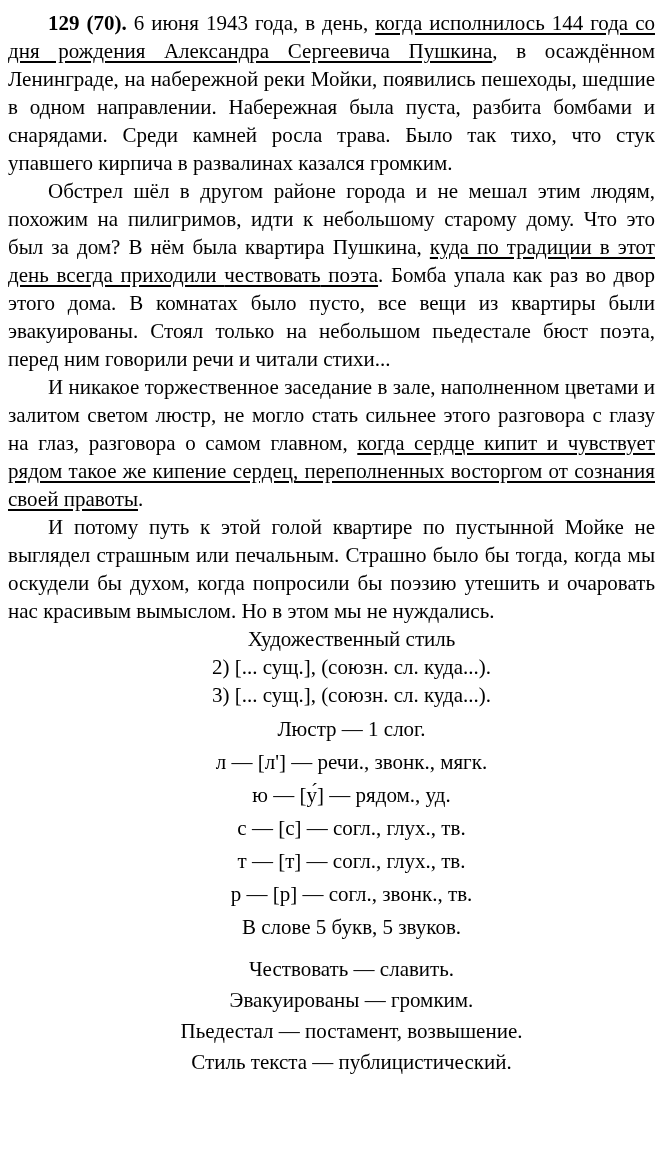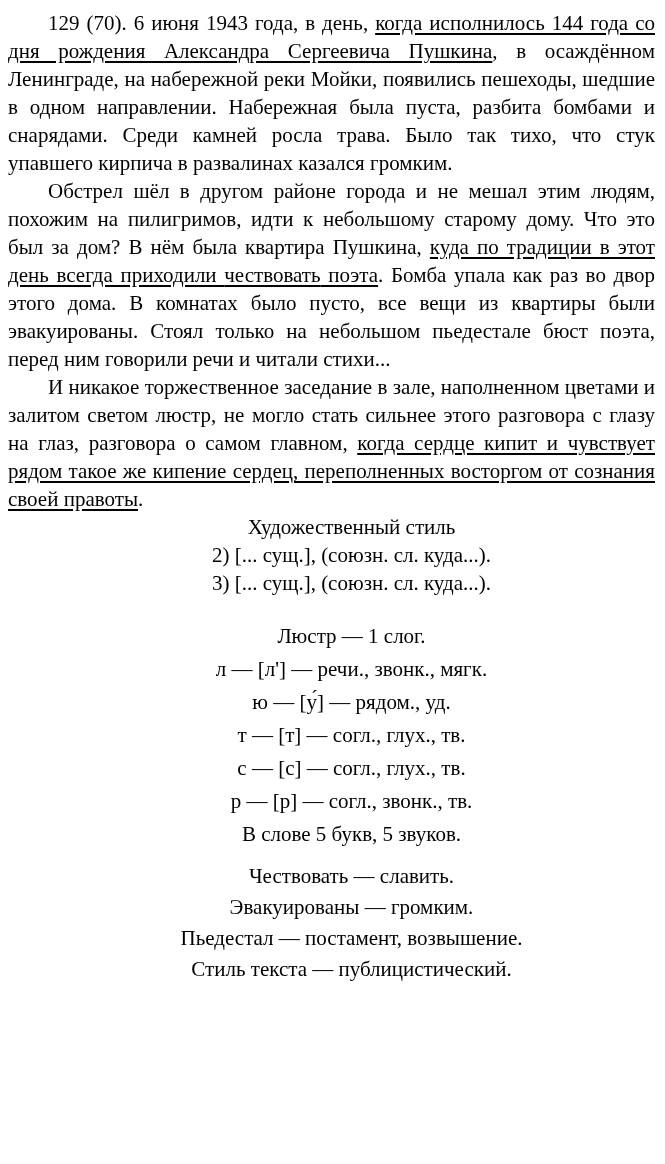--- a/index.html
+++ b/index.html
@@ -21,50 +21,51 @@
   }
   p { margin: 0; }
   .para {
     text-align: justify;
     text-indent: 40px;
   }
   .line {
     padding-left: 40px;
     text-align: center;
   }
-  .phon-block { margin-top: 23px; }
+  .phon-block { margin-top: 4px; }
   .phon-block .line { line-height: 33px; }
   .def-block { margin-top: 10px; }
   .def-block .line { line-height: 31px; }
-  .b { font-weight: normal; }
+  .b { font-weight: bold; }
   .i { }
   .u { text-decoration: underline; text-underline-offset: 3px; }
 </style>
 </head>
 <body>
 
 <main class="page">
   <section>
       <p class="para"><span class="b">129 (70). </span><span>6 июня 1943 года, в день, </span><span class="u">когда исполнилось 144 года со дня рождения Александра Сергеевича Пушкина</span><span>, в осаждённом Ленинграде, на набережной реки Мойки, появились пешеходы, шедшие в одном направлении. Набережная была пуста, разбита бомбами и снарядами. Среди камней росла трава. Было так тихо, что стук упавшего кирпича в развалинах казался громким.</span></p>
       <p class="para"><span>Обстрел шёл в другом районе города и не мешал этим людям, похожим на </span><span class="i">пилигримов</span><span>, идти к небольшому старому дому. Что это был за дом? В нём была квартира Пушкина, </span><span class="u">куда по традиции в этот день всегда приходили </span><span class="i u">чествовать</span><span class="u"> поэта</span><span>. Бомба упала как раз во двор этого дома. В комнатах было пусто, все вещи из квартиры были </span><span class="i">эвакуированы</span><span>. Стоял только на небольшом </span><span class="i">пьедестале</span><span> бюст поэта, перед ним говорили речи и читали стихи...</span></p>
       <p class="para"><span>И никакое торжественное заседание в зале, наполненном цветами и залитом светом люстр, не могло стать сильнее этого разговора с глазу на глаз, разговора о самом главном, </span><span class="u">когда сердце кипит и чувствует рядом такое же кипение сердец, переполненных восторгом от сознания своей правоты</span><span>.</span></p>
+      <p class="para"><span>И потому путь к этой голой квартире по пустынной Мойке не выглядел страшным или печальным. Страшно было бы тогда, когда мы оскудели бы духом, когда попросили бы поэзию утешить и очаровать нас красивым вымыслом. Но в этом мы не нуждались.</span></p>
     </section>
 
   <section>
       <p class="line"><span>Художественный стиль</span></p>
       <p class="line"><span>2) [... сущ.], (союзн. сл. </span><span class="i">куда</span><span>...).</span></p>
       <p class="line"><span>3) [... сущ.], (союзн. сл. </span><span class="i">куда</span><span>...).</span></p>
     </section>
 
   <section class="phon-block">
       <p class="line"><span>Люстр — 1 слог.</span></p>
       <p class="line"><span>л — [л'] — речи., звонк., мягк.</span></p>
       <p class="line"><span>ю — [у́] — рядом., уд.</span></p>
+      <p class="line"><span>с — [с] — согл., глух., тв.</span></p>
       <p class="line"><span>т — [т] — согл., глух., тв.</span></p>
-      <p class="line"><span>с — [с] — согл., глух., тв.</span></p>
       <p class="line"><span>р — [р] — согл., звонк., тв.</span></p>
       <p class="line"><span>В слове 5 букв, 5 звуков.</span></p>
     </section>
 
   <section class="def-block">
       <p class="line"><span class="i">Чествовать</span><span> — славить.</span></p>
       <p class="line"><span class="i">Эвакуированы</span><span> — громким.</span></p>
       <p class="line"><span class="i">Пьедестал</span><span> — постамент, возвышение.</span></p>
       <p class="line"><span>Стиль текста — публицистический.</span></p>
     </section>

